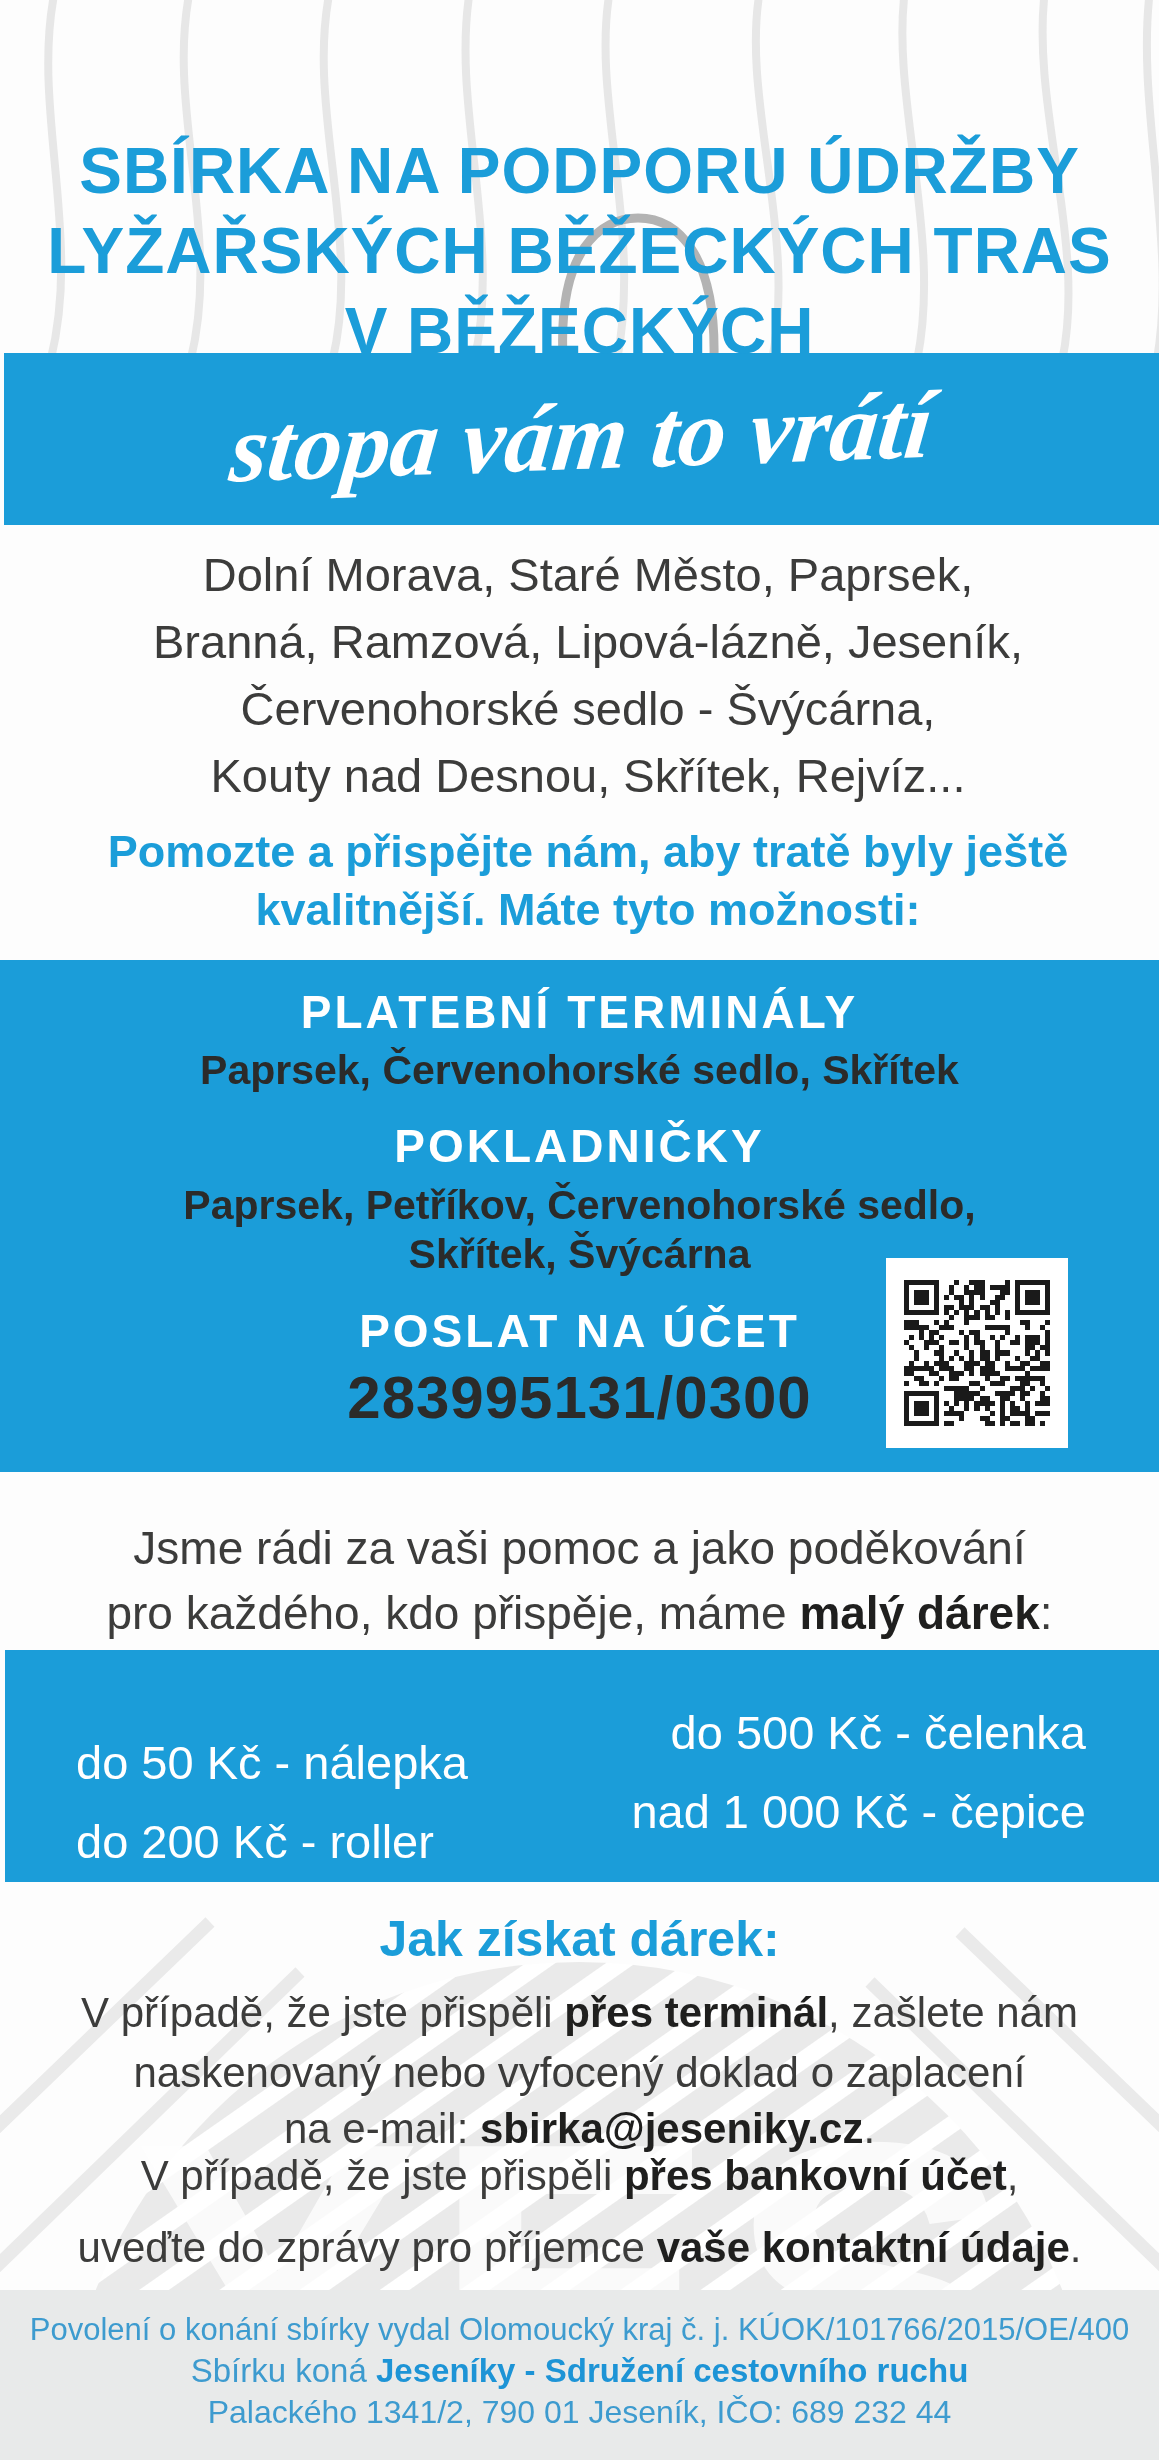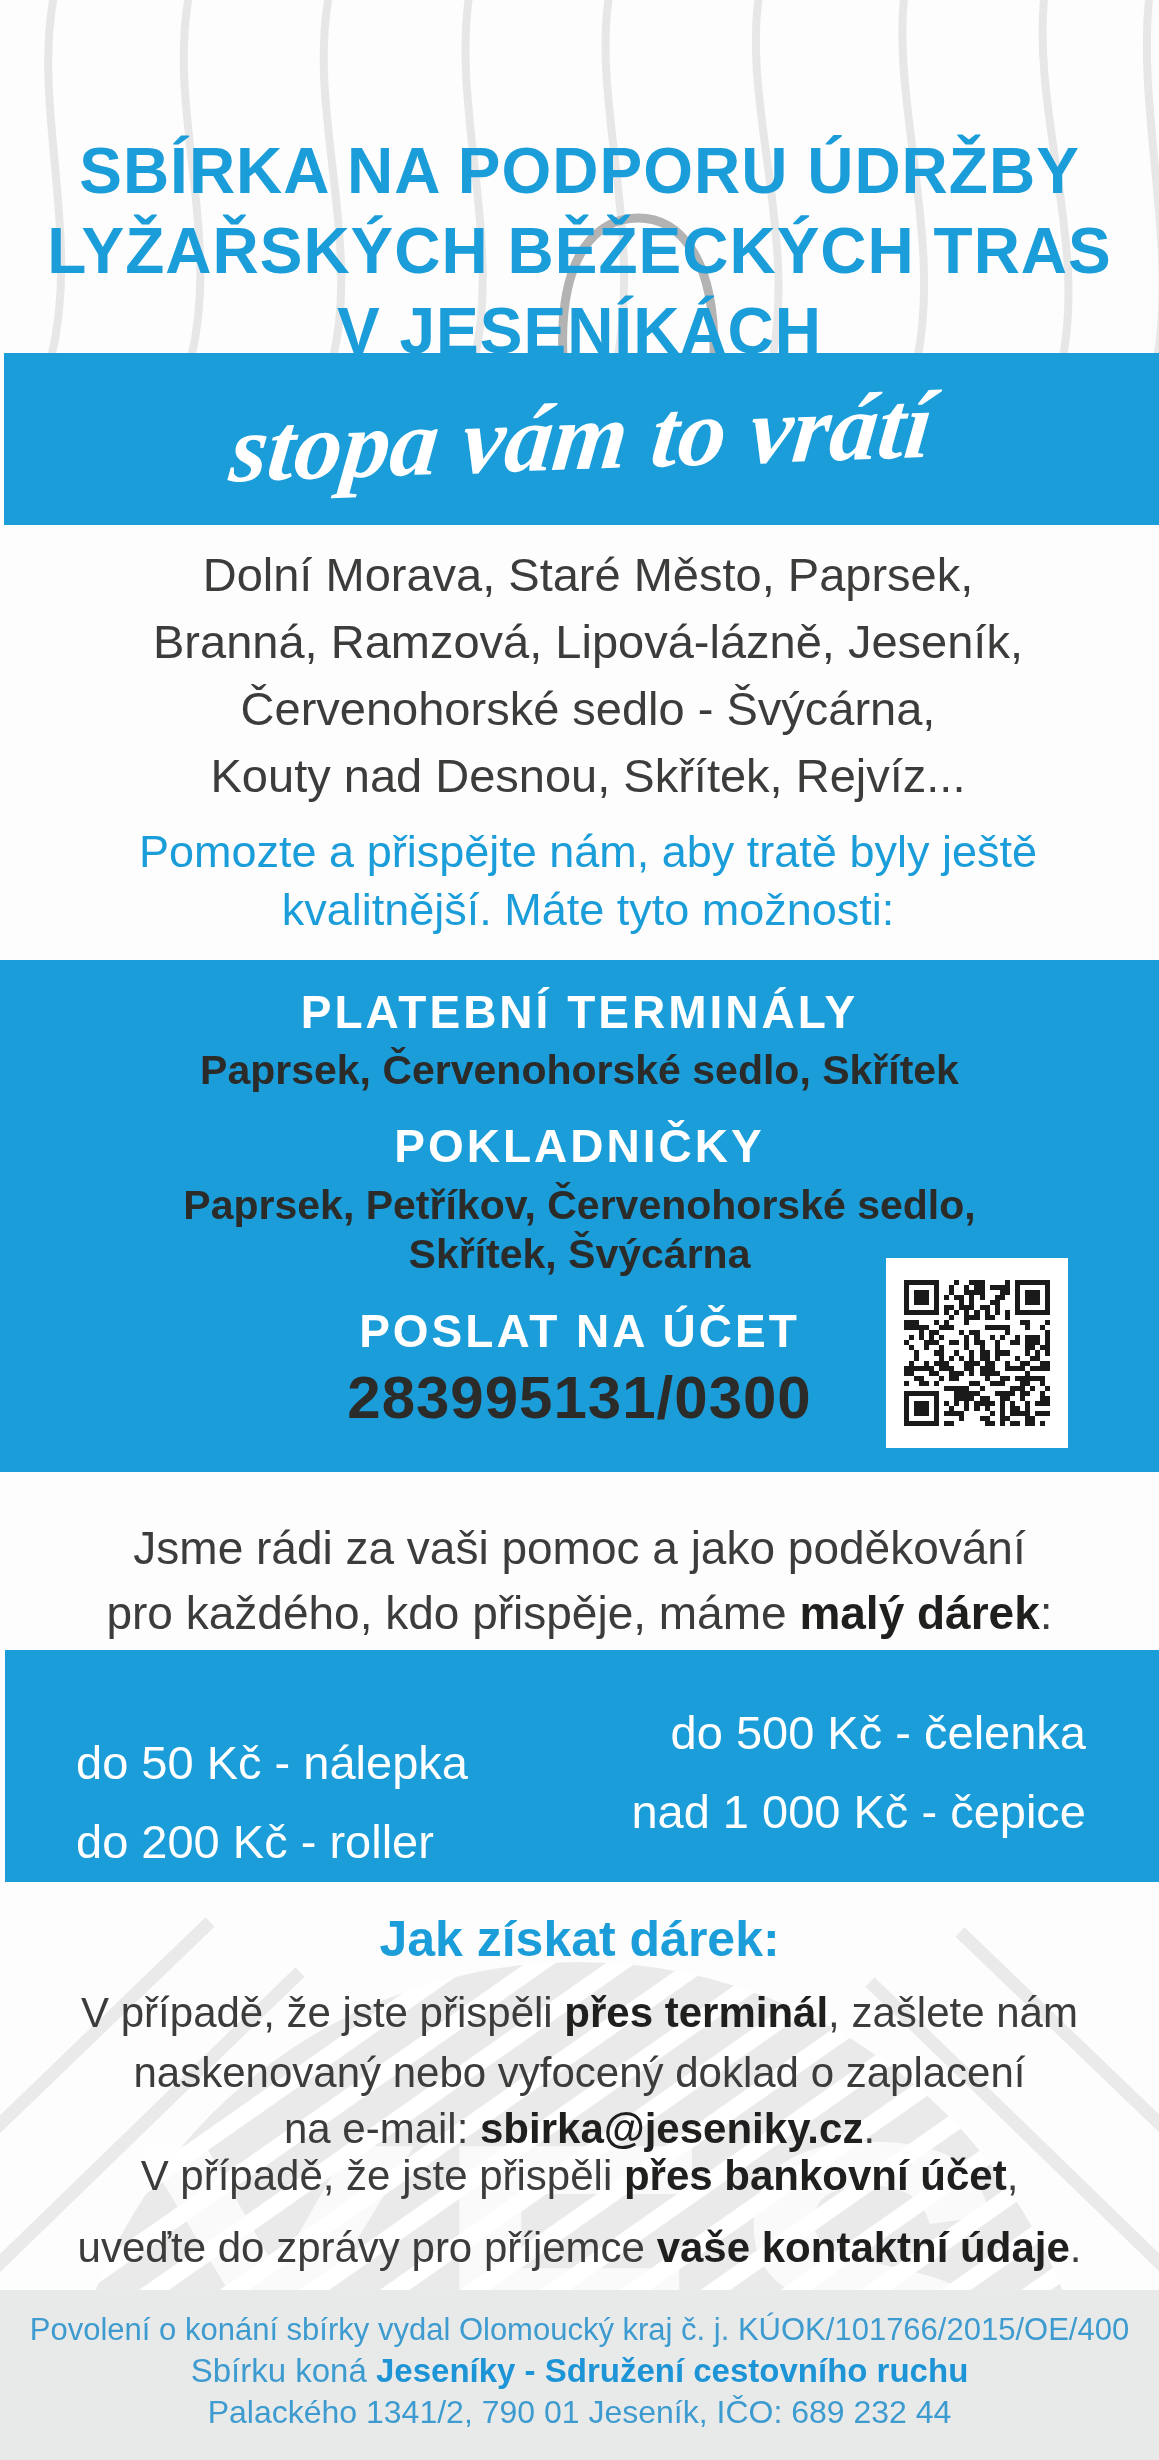--- a/index.html
+++ b/index.html
@@ -21,21 +21,21 @@
   
   .band-slogan{position:absolute;top:353px;left:4px;right:0;height:172px;background:var(--blue,#1B9DD9);}
   .slogan-text{
     font-family:"Liberation Serif",serif;font-style:italic;font-weight:700;
     font-size:96px;color:#fff;text-align:center;line-height:168px;
     transform:rotate(-2deg) skewX(-8deg);
   }
   
   .sec-locations{position:absolute;top:525px;left:17px;right:0;height:501px;text-align:center;}
   .loc-lines{padding-top:16px;font-size:47px;line-height:67px;color:var(--dark,#3C3C3B);}
-  .appeal{margin-top:14px;font-size:45px;line-height:58px;font-weight:400;color:var(--blue,#1B9DD9);}
+  .appeal{margin-top:14px;font-size:45px;line-height:58px;font-weight:700;color:var(--blue,#1B9DD9);}
   
   .band-payment{position:absolute;top:960px;left:0;right:0;height:512px;background:var(--blue,#1B9DD9);}
   .band-payment .line{position:absolute;left:0;right:0;text-align:center;transform:translateY(-50%);}
   .pay-title{color:#fff;font-size:46px;font-weight:700;letter-spacing:3px;}
   .pay-loc{color:var(--on-blue-dark,#2B2B2A);font-size:41px;font-weight:700;}
   .pay-num{color:var(--on-blue-dark,#2B2B2A);font-size:60px;font-weight:700;letter-spacing:1px;}
   .qr-box{
     position:absolute;left:886px;top:298px;width:182px;height:190px;background:#fff;
     display:flex;align-items:center;justify-content:center;
   }
@@ -78,21 +78,21 @@
         <path d="M760 -10 C 740 100, 800 240, 770 370"></path>
         <path d="M905 -10 C 890 100, 945 245, 915 370"></path>
         <path d="M1045 -10 C 1030 110, 1090 250, 1060 370"></path>
         <path d="M1150 -10 C 1135 110, 1180 250, 1155 370"></path>
       </g>
       <path d="M563 358 C 558 250, 600 218, 638 218 C 678 218, 716 255, 714 358" fill="none" stroke="#B3B3B3" stroke-width="9"></path>
     </svg>
     <h1 class="title">
       <div>SBÍRKA NA PODPORU ÚDRŽBY</div>
       <div>LYŽAŘSKÝCH BĚŽECKÝCH TRAS</div>
-      <div>V JESENÍKÁCH</div>
+      <div>V BĚŽECKÝCH</div>
     </h1>
   </div>
 
   <div class="band-slogan">
     <div class="slogan-text">stopa vám to vrátí</div>
   </div>
 
   <div class="sec-locations">
     <div class="loc-lines">
       <div>Dolní Morava, Staré Město, Paprsek,</div>

